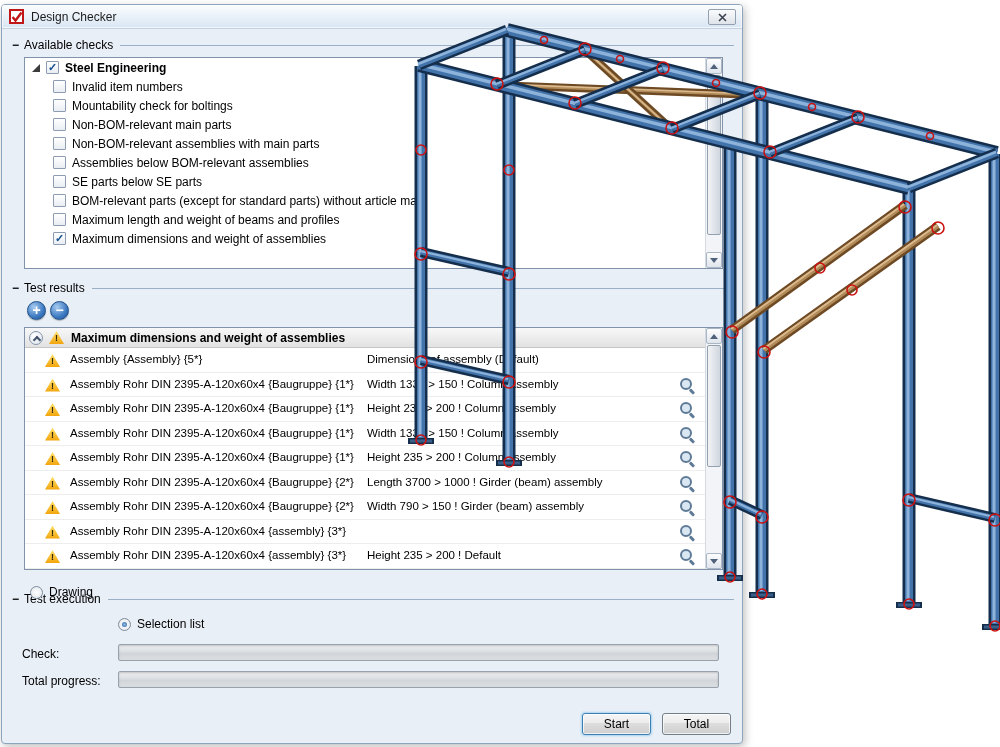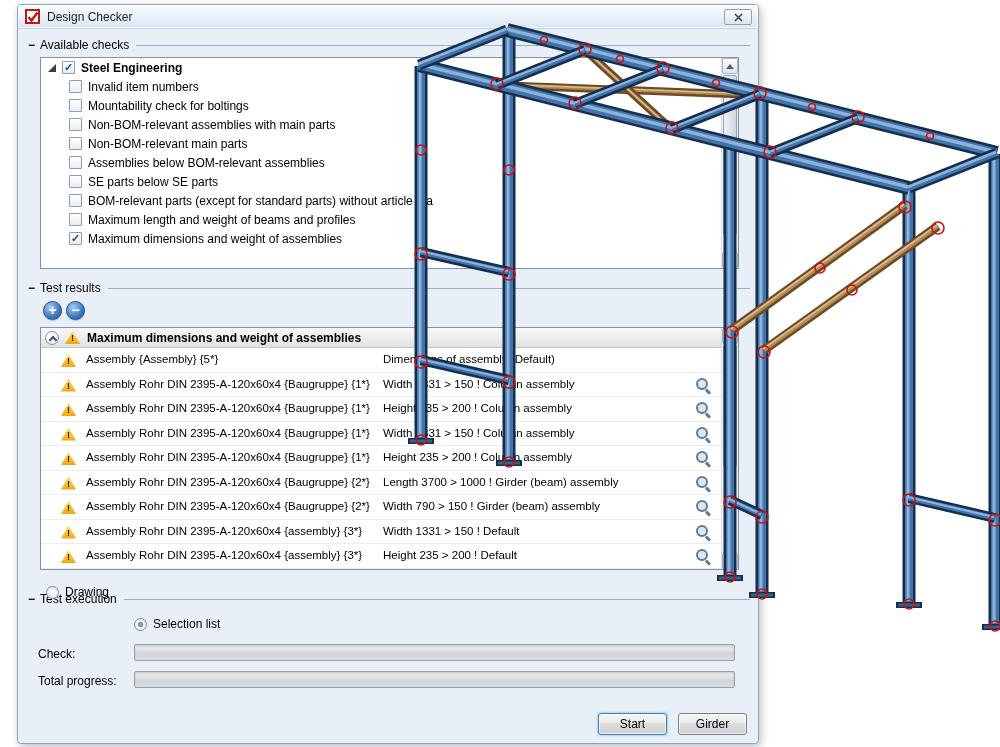--- a/index.html
+++ b/index.html
@@ -2,21 +2,21 @@
 <html><head>
 <meta charset="utf-8">
 <style>
   * { box-sizing: border-box; margin: 0; padding: 0; }
   html,body { width:1000px; height:747px; background:#ffffff; overflow:hidden;
               font-family:"Liberation Sans", sans-serif; font-size:12px; color:#000; }
 
   
   .dialog { position:absolute; left:1px; top:4px; width:742px; height:740px;
             background:#e9eff7; border:1px solid #8ea4bd; border-radius:4px;
-            box-shadow:2px 3px 8px rgba(0,0,0,.25); z-index:1;margin-left:16px; }
+            box-shadow:2px 3px 8px rgba(0,0,0,.25); z-index:1; }
   .titlebar { position:absolute; left:0; top:0; right:0; height:24px;
               background:linear-gradient(#fbfdfe,#e9f1f9 50%,#d9e6f3);
               border-bottom:1px solid #c3d2e2; border-radius:3px 3px 0 0;
               display:flex; align-items:center; padding:0 7px;
               box-shadow:inset 0 0 0 1px rgba(255,255,255,.65); }
   .title-text { margin-left:6px; color:#1c1c1c; }
   .close-btn { position:absolute; right:6px; top:4px; width:28px; height:16px;
                border:1px solid #93a0b0; border-radius:2px;
                background:linear-gradient(#fafbfc,#dfe4ea);
                display:flex; align-items:center; justify-content:center; }
@@ -148,25 +148,25 @@
           <div class="tree-row child">
             <span class="cb"></span>
             <span class="lbl">Invalid item numbers</span>
           </div>
           <div class="tree-row child">
             <span class="cb"></span>
             <span class="lbl">Mountability check for boltings</span>
           </div>
           <div class="tree-row child">
             <span class="cb"></span>
+            <span class="lbl">Non-BOM-relevant main parts</span>
+          </div>
+          <div class="tree-row child">
+            <span class="cb"></span>
             <span class="lbl">Non-BOM-relevant assemblies with main parts</span>
-          </div>
-          <div class="tree-row child">
-            <span class="cb"></span>
-            <span class="lbl">Non-BOM-relevant main parts</span>
           </div>
           <div class="tree-row child">
             <span class="cb"></span>
             <span class="lbl">Assemblies below BOM-relevant assemblies</span>
           </div>
           <div class="tree-row child">
             <span class="cb"></span>
             <span class="lbl">SE parts below SE parts</span>
           </div>
           <div class="tree-row child">
@@ -248,21 +248,20 @@
           </div>
           <div class="res-row">
             <span class="warn-icon"></span>
             <span class="rc1">Assembly Rohr DIN 2395-A-120x60x4 {Baugruppe} {2*}</span>
             <span class="rc2">Width 790 &gt; 150 ! Girder (beam) assembly</span>
             <span class="mag"></span>
           </div>
           <div class="res-row">
             <span class="warn-icon"></span>
             <span class="rc1">Assembly Rohr DIN 2395-A-120x60x4 {assembly} {3*}</span>
-            <span class="rc2">Width 1331 &gt; 150 ! Default</span>
             <span class="mag"></span>
           </div>
           <div class="res-row">
             <span class="warn-icon"></span>
             <span class="rc1">Assembly Rohr DIN 2395-A-120x60x4 {assembly} {3*}</span>
             <span class="rc2">Height 235 &gt; 200 ! Default</span>
             <span class="mag"></span>
           </div>
         </div>
     </div>
@@ -296,21 +295,21 @@
   <div class="pbar" style="top:639px">
       <div class="pfill" style="width: 0%;"></div>
     </div>
 
   <span class="flabel" style="left:20px;top:669px">Total progress:</span>
   <div class="pbar" style="top:666px">
       <div class="pfill" style="width: 0%;"></div>
     </div>
 
   <span class="btn focused" style="left:580px;top:708px">Start</span>
-  <span class="btn" style="left:660px;top:708px">Girder</span>
+  <span class="btn" style="left:660px;top:708px">Total</span>
 </div>
 
 <svg id="model" width="1000" height="747" viewBox="0 0 1000 747">
   <g id="beams">
       <line x1="421" y1="66" x2="421" y2="438" stroke="#142e4c" stroke-width="13"></line>
       <line x1="421" y1="66" x2="421" y2="438" stroke="#4273aa" stroke-width="8"></line>
       <line x1="420" y1="65" x2="420" y2="437" stroke="#8db3db" stroke-width="3.08"></line>
       <line x1="509" y1="32" x2="509" y2="460" stroke="#142e4c" stroke-width="13"></line>
       <line x1="509" y1="32" x2="509" y2="460" stroke="#4273aa" stroke-width="8"></line>
       <line x1="508" y1="31" x2="508" y2="459" stroke="#8db3db" stroke-width="3.08"></line>

